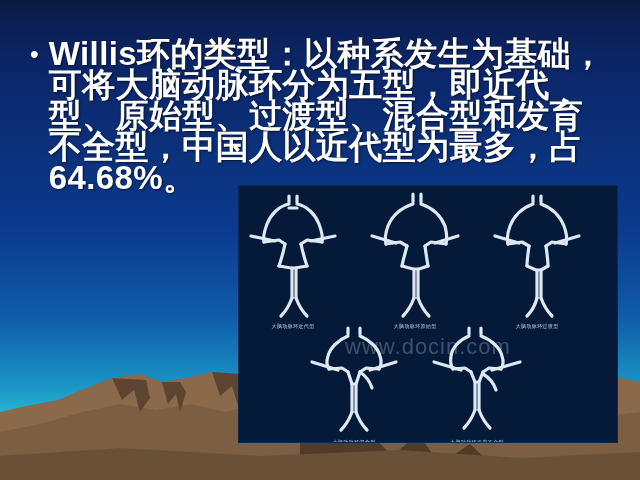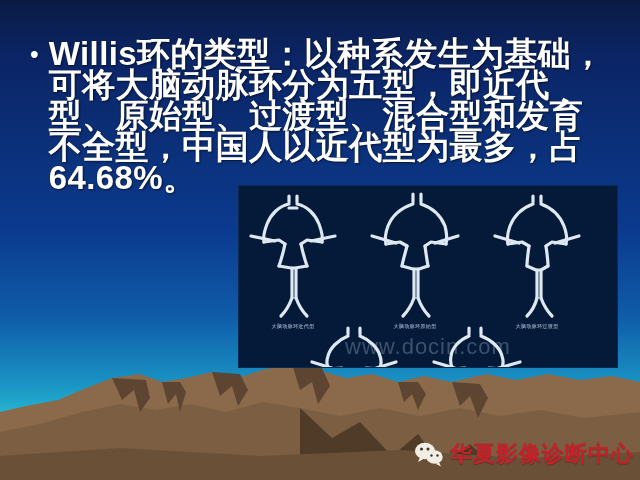--- a/index.html
+++ b/index.html
@@ -49,21 +49,21 @@
     font-size:33px;
     line-height:31px;
     letter-spacing:0.4px;
     font-weight:700;
     text-shadow:1px 1px 2px rgba(0,0,0,.55), 0 0 1px rgba(0,0,0,.4);
     text-indent:0;
   }
 
   
   .figure-panel {
-    position:absolute; left:238px; top:185px; width:380px; height:183px;
+    position:absolute; left:238px; top:185px; width:380px; height:258px;
     background:#041a38;
     border:1px solid #0a2a52;
     overflow:hidden;
   }
   .fig-inner { position:absolute; inset:0; }
 
   .watermark {
     position:absolute; left:50%; top:148px; transform:translateX(-50%);
     color:rgba(185,205,225,0.30);
     font-size:22px; letter-spacing:1px; white-space:nowrap;
@@ -245,29 +245,14 @@
             <path d="M50,84 C53,92 57,98 61,102"></path>
             <path d="M54,48 C61,52 65,58 67,64"></path>
           </g>
         </svg>
         <div class="cap">大脑动脉环发育不全型</div>
       </div>
 
     </div>
   </div>
 
-  <div class="branding">
-    <span class="wechat-icon">
-      <svg width="30" height="26" viewBox="0 0 30 26">
-        <ellipse cx="11" cy="10" rx="10" ry="8.2" fill="#f2eee4"></ellipse>
-        <path d="M6,16 L4,21 L9.5,18 Z" fill="#f2eee4"></path>
-        <circle cx="7.5" cy="8" r="1.5" fill="#3a3226"></circle>
-        <circle cx="14" cy="8" r="1.5" fill="#3a3226"></circle>
-        <ellipse cx="20.5" cy="16" rx="8.2" ry="6.8" fill="#f2eee4"></ellipse>
-        <path d="M25,21 L27,25.5 L22,23 Z" fill="#f2eee4"></path>
-        <circle cx="17.5" cy="14.5" r="1.2" fill="#3a3226"></circle>
-        <circle cx="23.5" cy="14.5" r="1.2" fill="#3a3226"></circle>
-      </svg>
-    </span>
-    <span class="brand-text">华夏影像诊断中心</span>
-  </div>
 
 </div>
 
 </body></html>

